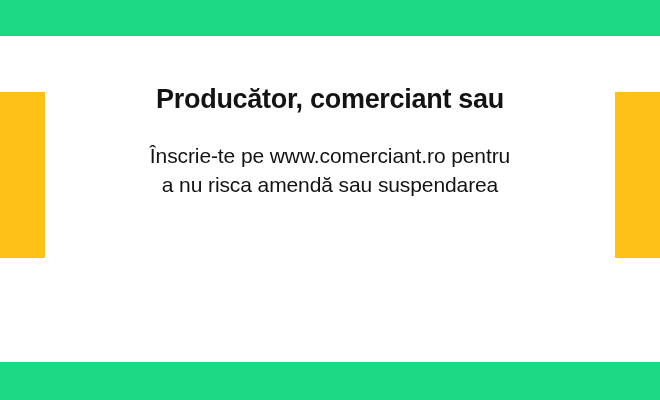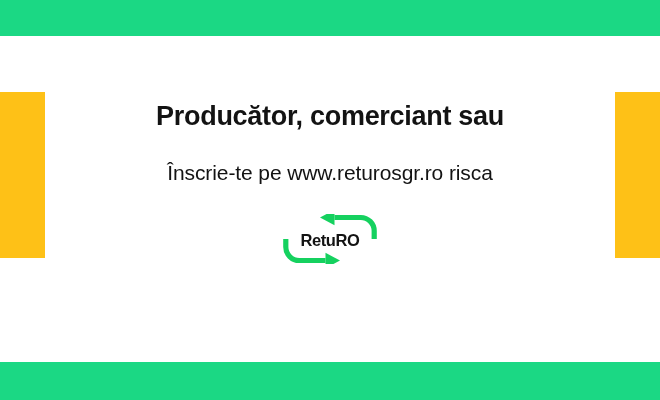--- a/index.html
+++ b/index.html
@@ -52,21 +52,21 @@
     width: 540px;
     height: 326px;
     display: flex;
     flex-direction: column;
     align-items: center;
     text-align: center;
   }
 
   .headline {
     margin: 0;
-    padding-top: 63px;
+    padding-top: 46px;
     font-size: 27px;
     font-weight: bold;
     line-height: 1.30;
     letter-spacing: -0.3px;
     color: #131313;
     width: 440px;
   }
   .headline .line { display: block; }
 
   .subcopy {
@@ -101,44 +101,22 @@
 
   <div class="bar bar-right" style="background: rgb(254, 193, 23);"></div>
 
   <div class="content">
 
     <h1 class="headline" style="color: rgb(19, 19, 19);">
       <span class="line">Producător, comerciant sau</span>
     </h1>
 
     <p class="subcopy" style="color: rgb(19, 19, 19);">
-      <span class="line">Înscrie-te pe www.returosgr.ro risca</span>
+      <span class="line">Înscrie-te pe www.comerciant.ro pentru</span>
+      <span class="line">a nu risca amendă sau suspendarea</span>
     </p>
 
-    <div class="logo">
-      <svg viewBox="0 0 96 50" width="96" height="50" aria-hidden="true">
-
-        <g fill="none" stroke="#15D15F" stroke-width="5.2" stroke-linecap="butt">
-
-          <path d="M 92.2 25
-                   L 92.2 17
-                   A 13.5 13.5 0 0 0 78.7 3.5
-                   L 52.5 3.5"></path>
-
-          <path d="M 3.8 25
-                   L 3.8 33
-                   A 13.5 13.5 0 0 0 17.3 46.5
-                   L 43.5 46.5"></path>
-        </g>
-
-        <polygon points="52.5,-4.2 52.5,11.2 38.0,3.5" fill="#15D15F"></polygon>
-
-        <polygon points="43.5,38.8 43.5,54.2 58.0,46.5" fill="#15D15F"></polygon>
-
-        <text x="48" y="31.5" text-anchor="middle" font-family="'Liberation Sans', sans-serif" font-size="16.5" font-weight="bold" letter-spacing="-0.4" fill="#131313">RetuRO</text>
-      </svg>
-    </div>
 
   </div>
 
   <div class="band band-bottom" style="background: rgb(27, 216, 132);"></div>
 
 </div>
 
 </body></html>

